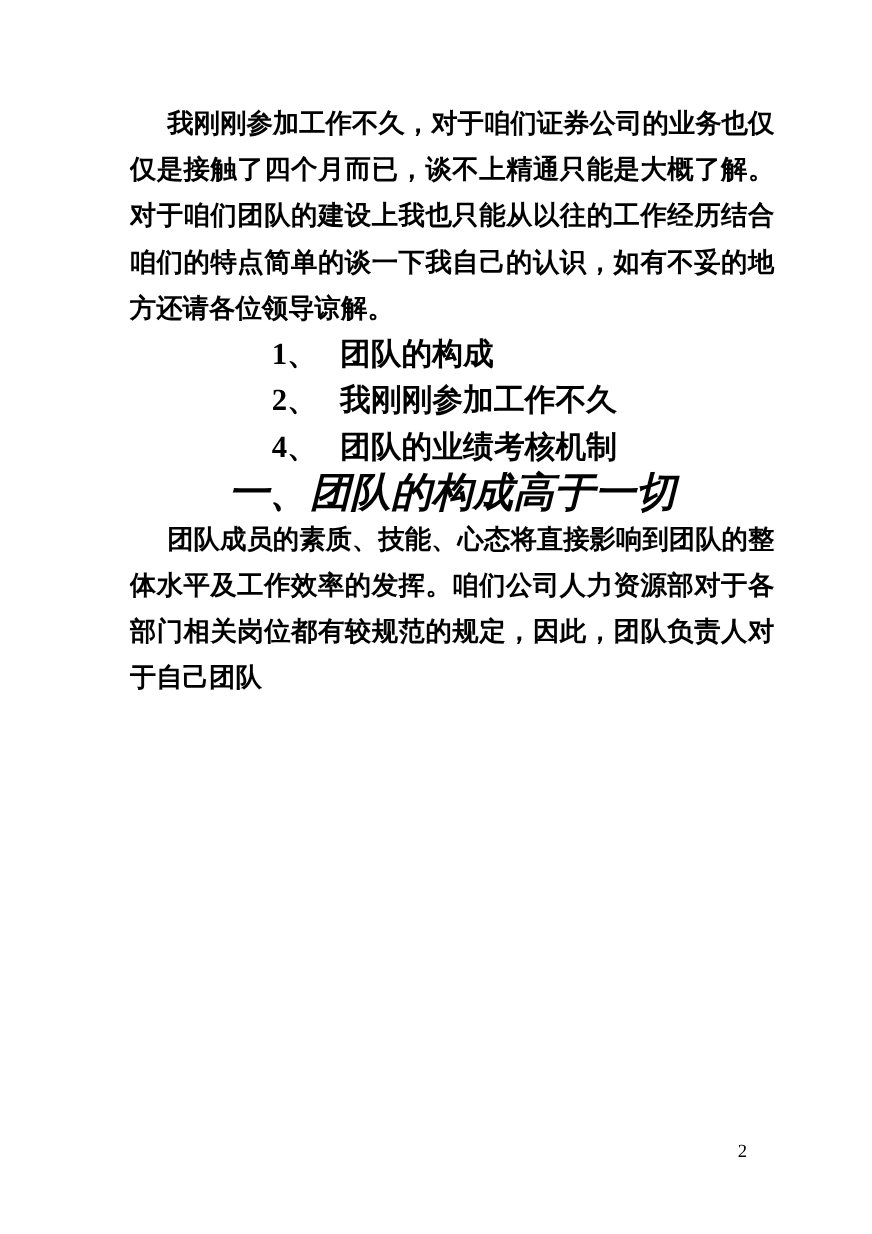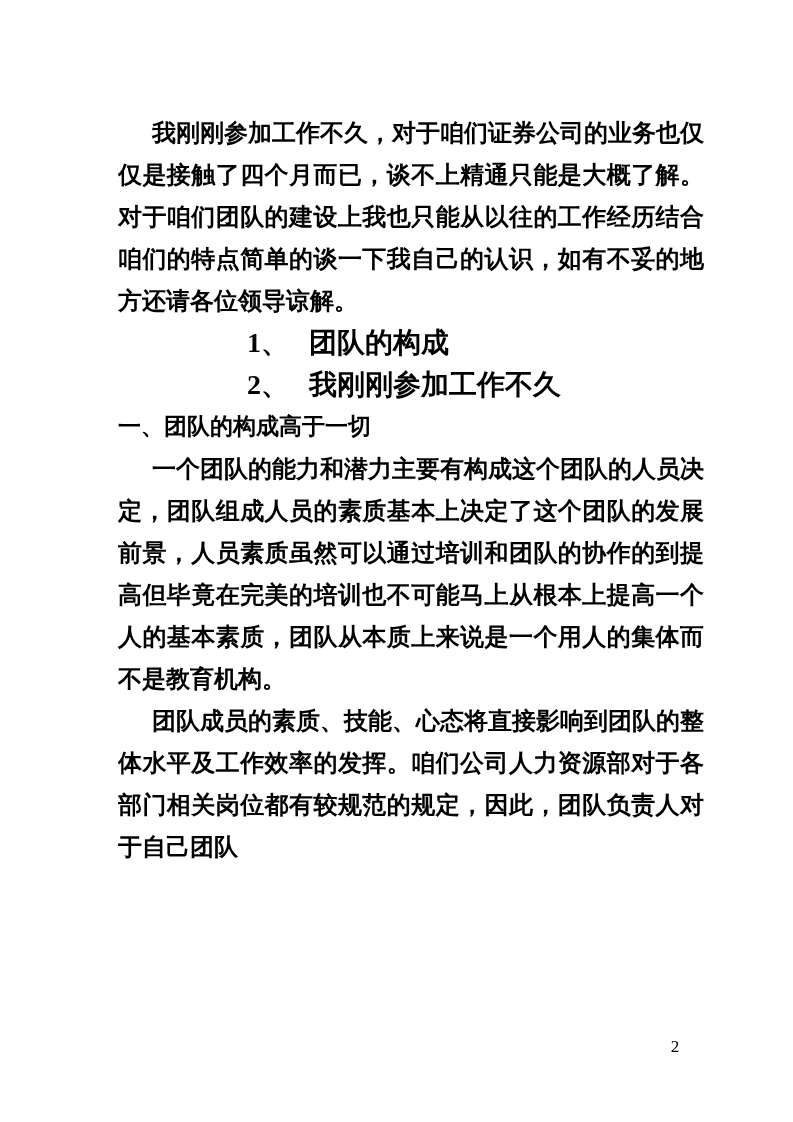--- a/index.html
+++ b/index.html
@@ -13,21 +13,21 @@
   .page {
     position: relative;
     width: 793px;
     height: 1122px;
     background: #ffffff;
     overflow: hidden;
   }
   .content {
     position: absolute;
     left: 118px;
-    top: 112px;
+    top: 92px;
     width: 586px;
     height: 924px;           
     overflow: hidden;
   }
   .para {
     font-size: 24px;
     line-height: 42px;
     font-weight: 700;
     text-align: justify;
     letter-spacing: 0;
@@ -39,24 +39,25 @@
     line-height: 42px;
     font-weight: 700;
     padding-left: 129px;
     white-space: nowrap;
   }
   .list-num {
     display: inline-block;
     width: 62px;
   }
   .heading {
-    font-size: 23px;
+    font-size: 37px;
     line-height: 42px;
     font-weight: 700;
-    text-align: left;
+    text-align: center;
+    font-style: italic;
   }
   .page-number {
     position: absolute;
     left: 663px;
     top: 1037px;
     width: 24px;
     text-align: center;
     font-size: 17px;
     font-weight: 400;
     color: #000000;
@@ -71,25 +72,27 @@
     <p class="para indent">我刚刚参加工作不久，对于咱们证券公司的业务也仅仅是接触了四个月而已，谈不上精通只能是大概了解。对于咱们团队的建设上我也只能从以往的工作经历结合咱们的特点简单的谈一下我自己的认识，如有不妥的地方还请各位领导谅解。</p>
 
 
     <div class="numbered-list">
       <div class="list-row">
         <span class="list-num">1、</span><span>团队的构成</span>
       </div>
       <div class="list-row">
         <span class="list-num">2、</span><span>我刚刚参加工作不久</span>
       </div>
+      <div class="list-row">
+        <span class="list-num">4、</span><span>团队的业绩考核机制</span>
+      </div>
     </div>
 
 
     <div class="heading">一、团队的构成高于一切</div>
 
-    <p class="para indent">一个团队的能力和潜力主要有构成这个团队的人员决定，团队组成人员的素质基本上决定了这个团队的发展前景，人员素质虽然可以通过培训和团队的协作的到提高但毕竟在完美的培训也不可能马上从根本上提高一个人的基本素质，团队从本质上来说是一个用人的集体而不是教育机构。</p>
 
     <p class="para indent">团队成员的素质、技能、心态将直接影响到团队的整体水平及工作效率的发挥。咱们公司人力资源部对于各部门相关岗位都有较规范的规定，因此，团队负责人对于自己团队</p>
 
   </div>
 
   <div class="page-number">2</div>
 </div>
 
 </body></html>

